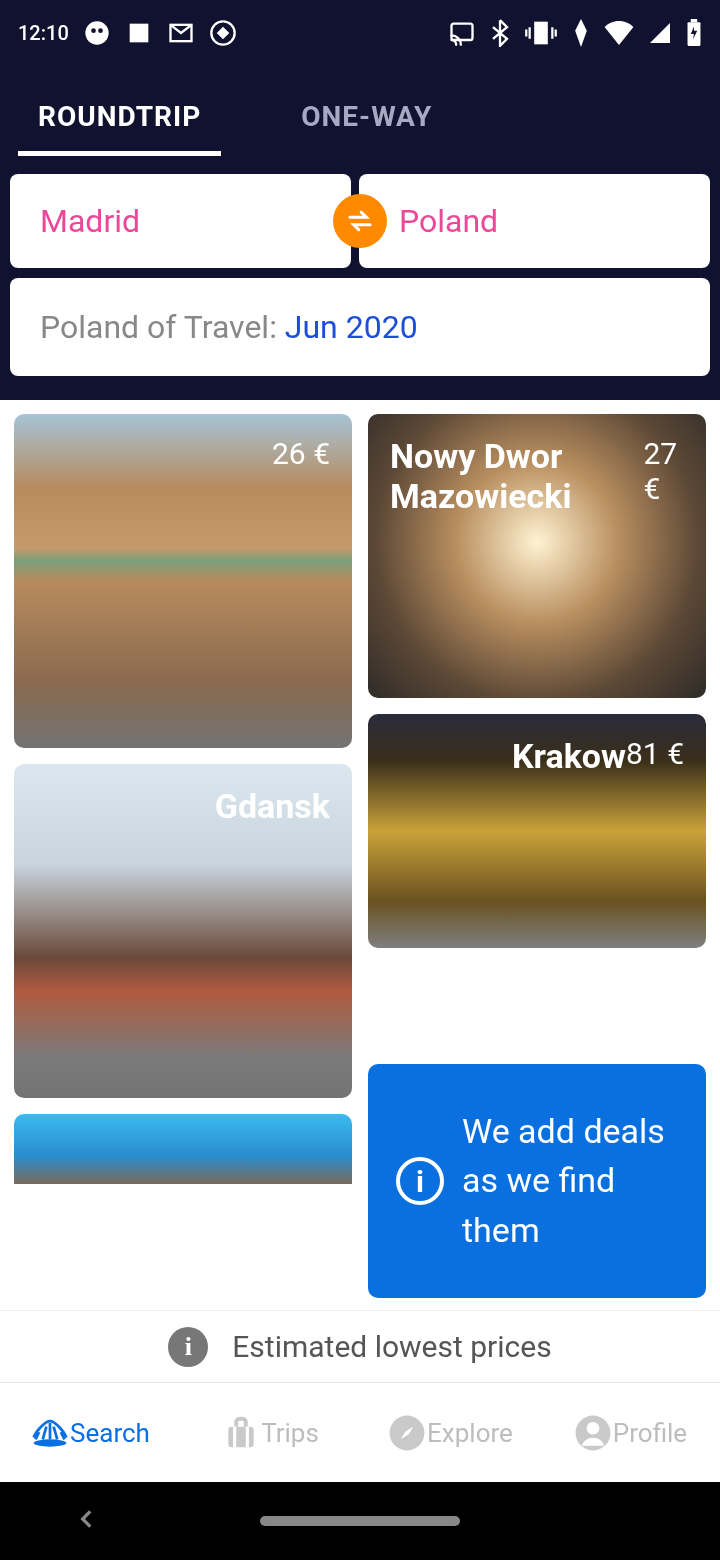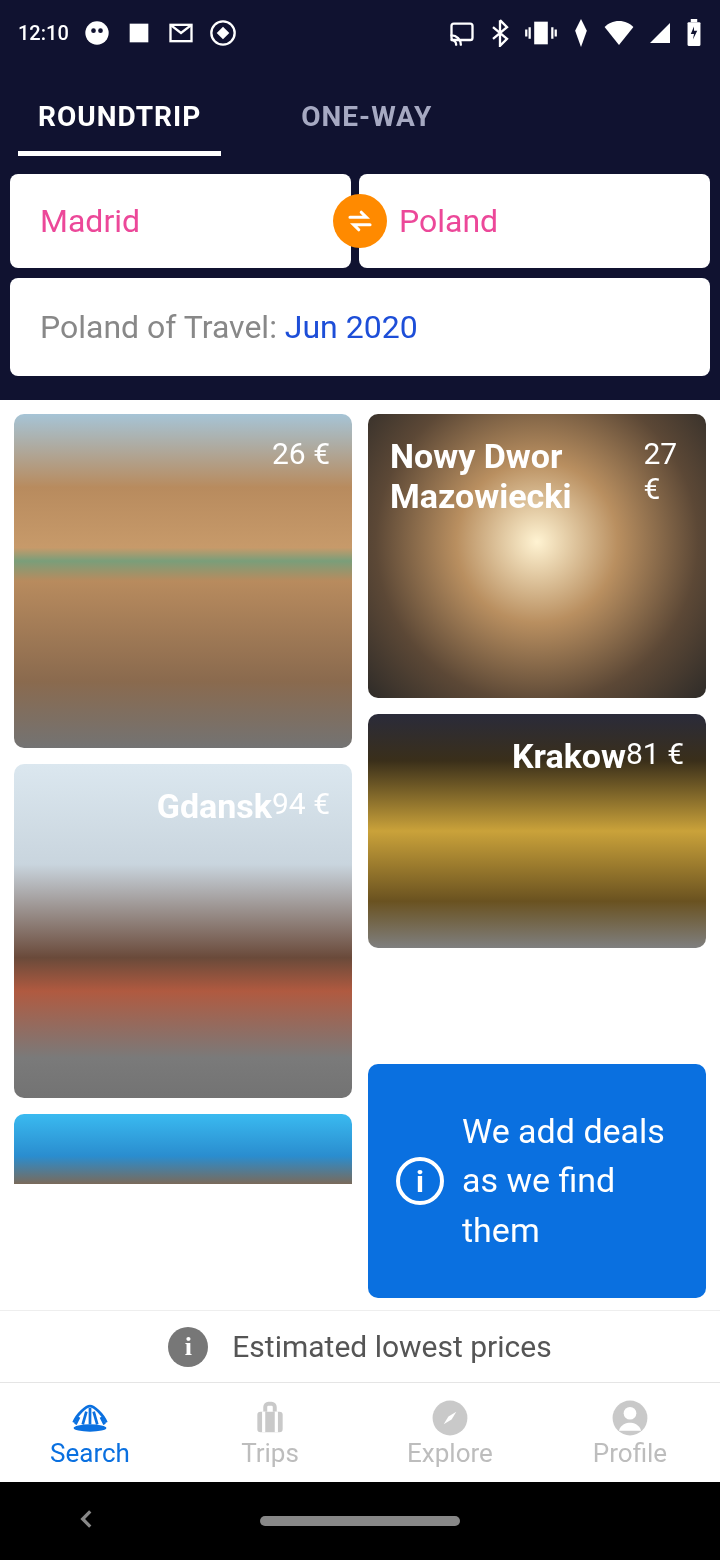--- a/index.html
+++ b/index.html
@@ -38,21 +38,21 @@
   .deals { height: 234px; background: #0a70e0; grid-column: 2; grid-row: 3; margin-top: -50px; display: flex; align-items: center; gap: 18px; padding: 0 28px; }
   .deals .info { width: 48px; height: 48px; border: 4px solid #fff; border-radius: 50%; display: flex; align-items: center; justify-content: center; font-size: 30px; font-weight: 700; flex-shrink: 0; }
   .deals .txt { font-size: 34px; line-height: 1.45; }
   .partial { height: 70px; background: linear-gradient(180deg, #3abaf0 0%, #2a8dcf 60%, #7a6a5a 100%); grid-column: 1; grid-row: 3; border-radius: 10px 10px 0 0; }
   
   .estbar { position: absolute; left: 0; right: 0; bottom: 0; height: 72px; background: #fff; border-top: 1px solid #eee; display: flex; align-items: center; justify-content: center; gap: 24px; }
   .estbar .iico { width: 40px; height: 40px; border-radius: 50%; background: #777; display: flex; align-items: center; justify-content: center; color: #fff; font-size: 26px; font-weight: 900; font-family: serif; }
   .estbar .etxt { font-size: 30px; color: #555; }
   
   .bottomnav { height: 100px; background: #fff; border-top: 1px solid #e5e5e5; display: flex; }
-  .nav { flex: 1; display: flex; flex-direction: column; align-items: center; justify-content: center; }
+  .nav { flex: 1; display: flex; flex-direction: row; align-items: center; justify-content: center; }
   .nav .nicon { width: 40px; height: 40px; display: flex; align-items: center; justify-content: center; }
   .nav .nlabel { font-size: 26px; color: #bdbdbd; }
   .nav.active .nlabel { color: #0a70e0; }
   
   .sysnav { height: 78px; background: #000; display: flex; align-items: center; justify-content: center; gap: 160px; }
   .sysnav .pill { width: 200px; height: 10px; border-radius: 20px; background: #888; }
   .sysnav .chev { color: #888; }
 </style>
 </head>
 <body>
@@ -155,21 +155,20 @@
     <div class="grid">
       <div class="card warsaw">
         <div class="price">26 €</div>
       </div>
       <div class="card nowy">
         <div class="name">Nowy Dwor Mazowiecki</div>
         <div class="price">27 €</div>
       </div>
       <div class="card gdansk">
         <div class="name">Gdansk</div>
-        <div class="price">94 €</div>
       </div>
       <div class="card krakow">
         <div class="name">Krakow</div>
         <div class="price">81 €</div>
       </div>
       <div class="partial"></div>
       <div class="card deals">
         <div class="info">i</div>
         <div class="txt">We add deals as we find them</div>
       </div>

